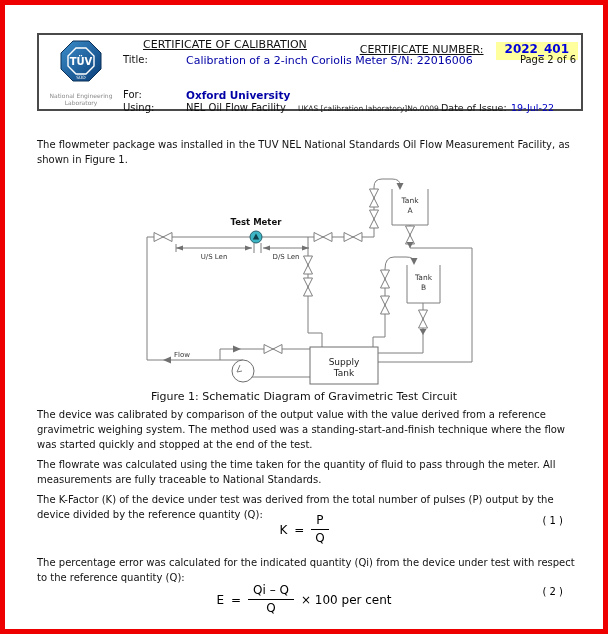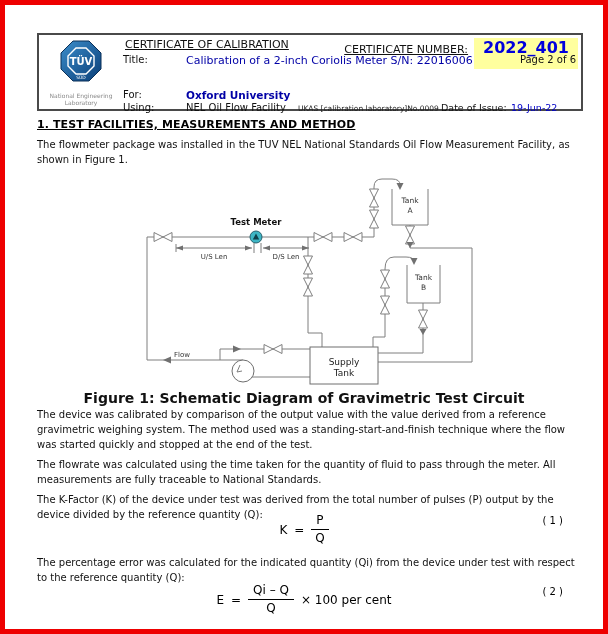--- a/index.html
+++ b/index.html
@@ -11,39 +11,39 @@
   .inner{position:relative; width:598px; height:624px;}
 
   
   .hdr{position:absolute; left:32px; top:28px; width:546px; height:78px;
        border:2px solid #4a4a4a; box-sizing:border-box; background:#fff;}
   .logo-col{position:absolute; left:0; top:0; width:84px; height:74px; text-align:center;}
   .logo-col svg{display:block; margin:2px auto 0;}
   .org-text{font-size:6px; line-height:7px; color:#8a8a8a; margin-top:1px;}
   .hdr-right{position:absolute; left:84px; top:2px; right:3px; height:70px;}
   .hrow{position:absolute; left:0; right:0; height:14px; white-space:nowrap;}
-  .doc-type{position:absolute; left:2px; top:0; font-size:11px; text-decoration:underline; color:#111;}
+  .doc-type{position:absolute; left:20px; top:0; font-size:11px; text-decoration:underline; color:#111;}
   .cert-group{position:absolute; right:0; top:0;}
   .cert-label{font-size:11px; text-decoration:underline; color:#111;}
-  .cert-num{display:inline-block; font-size:16px; font-weight:bold; color:#0000dd;
-            background:#ffff9e; padding:0 9px 12px 9px; margin-left:6px;}
+  .cert-num{display:inline-block; font-size:12px; font-weight:bold; color:#0000dd;
+            background:#ffff9e; padding:0 9px 4px 9px; margin-left:12px;}
   .lbl{position:absolute; left:0; font-size:10px; color:#111;}
   .val-navy{position:absolute; left:63px; font-size:10.5px; font-weight:bold; color:#0000a6;}
   .val-black{position:absolute; left:63px; font-size:10px; color:#111;}
   .title-txt{position:absolute; left:63px; font-size:11px; font-weight:normal; color:#0000a6;}
   .page-info{position:absolute; right:2px; font-size:10px; color:#111;}
   .ukas{position:absolute; left:175px; top:2px; font-size:7.5px; color:#222;}
   .date-lbl{position:absolute; left:318px; font-size:9.5px; color:#111;}
   .date-val{position:absolute; left:388px; font-size:9.5px; color:#0000c6;}
 
   
   .h1{position:absolute; left:32px; font-size:11px; font-weight:bold; color:#000;
       text-decoration:underline; letter-spacing:.1px;}
   .para{position:absolute; left:32px; width:548px; font-size:10px; line-height:15px; color:#111;}
-  .caption{position:absolute; left:0; width:100%; text-align:center; font-size:14px; color:#111;font-weight:bold;}
+  .caption{position:absolute; left:0; width:100%; text-align:center; font-size:11px; color:#111;}
 
   .diagram{position:absolute; left:115px; top:167px;}
   .eq{position:absolute; left:0; width:100%; display:flex; justify-content:center;
       align-items:center; gap:7px; font-size:12px; color:#000;}
   .frac{display:inline-flex; flex-direction:column; align-items:center; line-height:15px;}
   .frac .num{padding:0 5px 1px 5px; border-bottom:1px solid #000;}
   .frac .den{padding-top:1px;}
   .eq-no{position:absolute; right:40px; font-size:10px; color:#000;}
 </style>
 </head>
@@ -87,26 +87,25 @@
       </div>
       <div class="hrow" style="top:52px;">
         <span class="lbl">For:</span>
         <span class="val-navy">Oxford University</span>
       </div>
       <div class="hrow" style="top:65px;">
         <span class="lbl">Using:</span>
         <span class="val-black">NEL Oil Flow Facility</span>
         <span class="ukas">UKAS [calibration laboratory]No.0009</span>
         <span class="date-lbl">Date of Issue:</span>
-        <span class="date-val">19-Jun-22</span>
+        <span class="date-val">19-Jul-22</span>
       </div>
     </div>
   </div>
 
-  <div class="h1" style="top:113px;">1. TEST FACILITIES, MEASUREMENTS AND METHOD</div>
   <div class="para" style="top:132px;">The flowmeter package was installed in the TUV NEL National Standards Oil Flow Measurement Facility, as shown in Figure 1.</div>
 
   <svg class="diagram" width="360" height="216" viewBox="0 0 360 216">
     <g stroke="#7f7f7f" stroke-width="1" fill="none">
       <path d="M254,65 H27 V188 H123"></path>
       <path d="M254,65 V15 Q254,7 262,7 H272 Q280,7 280,13 V14"></path>
       <path d="M272,17 V53 H308 V17"></path>
       <path d="M290,53 V76 H352 V190 H258"></path>
       <path d="M188,65 V161 H202 V175"></path>
       <path d="M100,188 V177 M100,177 H190"></path>

